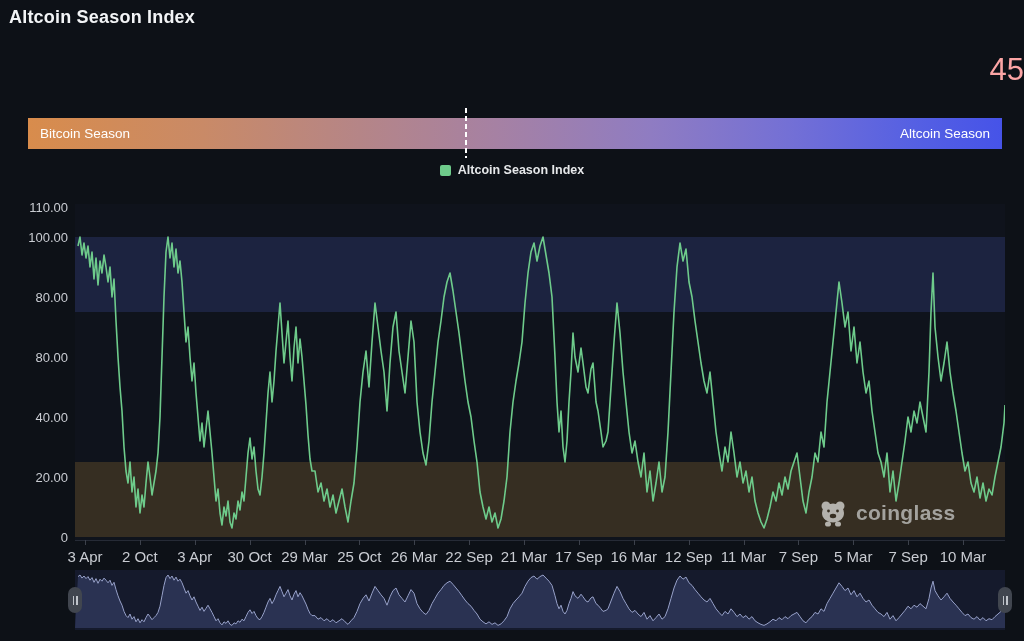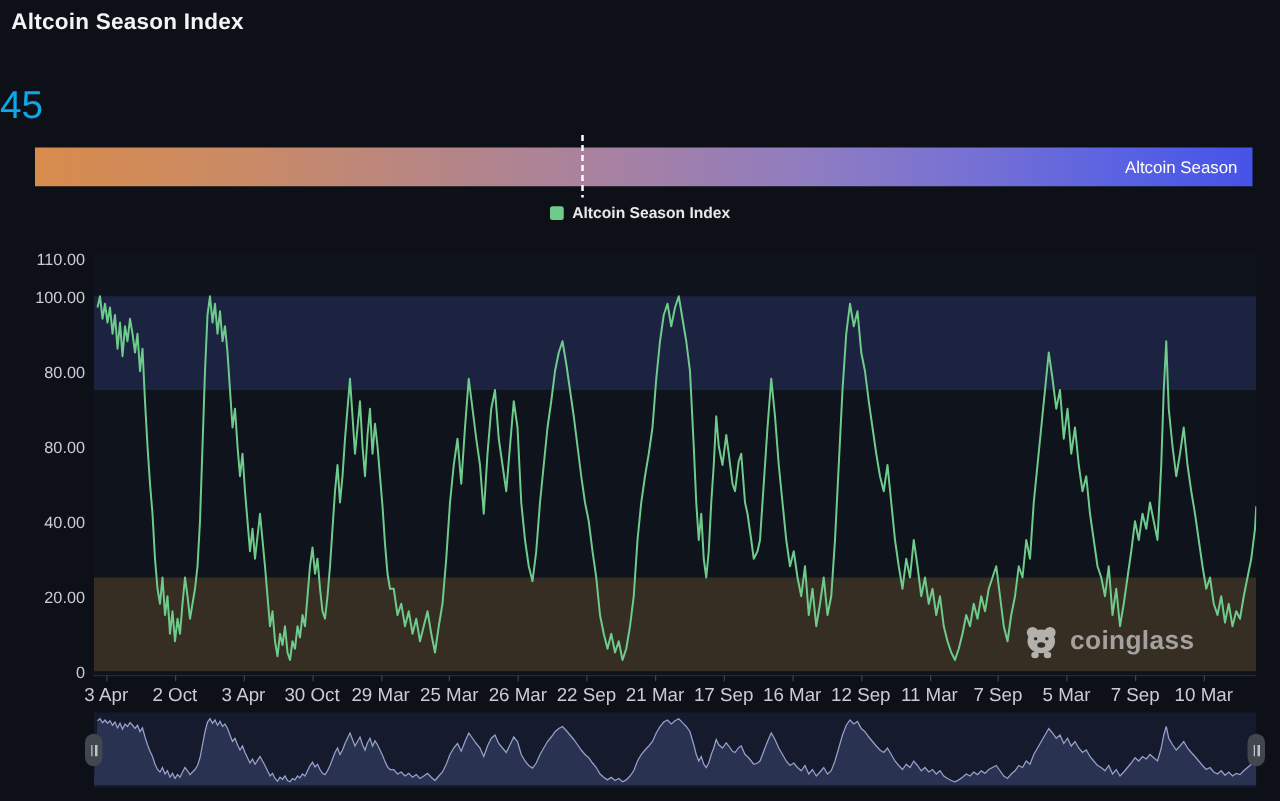--- a/index.html
+++ b/index.html
@@ -1,20 +1,20 @@
 <!DOCTYPE html>
 <html><head>
 <meta charset="utf-8">
 <style>
   html,body{margin:0;padding:0;background:#0d1117;}
   #page{position:relative;width:1024px;height:641px;background:#0d1117;overflow:hidden;
         font-family:Liberation Sans, sans-serif;color:#e8eaed;}
   #title{position:absolute;left:9px;top:7px;font-size:18px;font-weight:700;color:#f2f4f6;letter-spacing:.2px;}
-  #gauge-value{position:absolute;left:0;top:66px;width:100%;text-align:left;
-               font-size:31px;font-weight:500;color:#0ea5e9;}
+  #gauge-value{position:absolute;left:0;top:52px;width:100%;text-align:right;
+               font-size:31px;font-weight:500;color:#fca5a5;}
   #gauge-bar{position:absolute;left:28px;top:118px;width:974px;height:31px;
              background:linear-gradient(to right,#d88c4c 0%,#c98a67 18%,#b58587 34%,#a681a3 48%,#8f7cc2 64%,#7470d5 78%,#5560e3 91%,#4653e8 100%);}
   .gauge-label{position:absolute;top:0;height:31px;line-height:31px;font-size:13.5px;color:#ffffff;}
   #gauge-label-left{left:12px;}
   #gauge-label-right{right:12px;}
   #gauge-marker{position:absolute;left:465px;top:108px;width:2px;height:50px;
                 background:repeating-linear-gradient(to bottom,#ffffff 0 5px,rgba(255,255,255,0) 5px 8px);}
   #legend{position:absolute;left:0;top:163px;width:100%;display:flex;justify-content:center;align-items:center;gap:7px;cursor:pointer;}
   #legend-swatch{width:11px;height:11px;border-radius:2px;background:#6ecb8b;}
   #legend-label{font-size:12.5px;color:#e6e8ea;font-weight:600;}
@@ -40,20 +40,21 @@
 </head>
 <body>
 
 <div id="page">
 
   <div id="title">Altcoin Season Index</div>
 
   <div id="gauge-value">45</div>
 
   <div id="gauge-bar">
+    <span class="gauge-label" id="gauge-label-left">Bitcoin Season</span>
     <span class="gauge-label" id="gauge-label-right">Altcoin Season</span>
   </div>
   <div id="gauge-marker"></div>
 
   <div id="legend">
     <span id="legend-swatch"></span>
     <span id="legend-label">Altcoin Season Index</span>
   </div>
 
   <div id="plot-bg"></div>
@@ -77,21 +78,21 @@
       <div class="x-tick" style="left: 85px;">3 Apr</div>
       <div class="x-tick-mark" style="left: 139.875px;"></div>
       <div class="x-tick" style="left: 139.875px;">2 Oct</div>
       <div class="x-tick-mark" style="left: 194.75px;"></div>
       <div class="x-tick" style="left: 194.75px;">3 Apr</div>
       <div class="x-tick-mark" style="left: 249.625px;"></div>
       <div class="x-tick" style="left: 249.625px;">30 Oct</div>
       <div class="x-tick-mark" style="left: 304.5px;"></div>
       <div class="x-tick" style="left: 304.5px;">29 Mar</div>
       <div class="x-tick-mark" style="left: 359.375px;"></div>
-      <div class="x-tick" style="left: 359.375px;">25 Mar</div>
+      <div class="x-tick" style="left: 359.375px;">25 Oct</div>
       <div class="x-tick-mark" style="left: 414.25px;"></div>
       <div class="x-tick" style="left: 414.25px;">26 Mar</div>
       <div class="x-tick-mark" style="left: 469.125px;"></div>
       <div class="x-tick" style="left: 469.125px;">22 Sep</div>
       <div class="x-tick-mark" style="left: 524px;"></div>
       <div class="x-tick" style="left: 524px;">21 Mar</div>
       <div class="x-tick-mark" style="left: 578.875px;"></div>
       <div class="x-tick" style="left: 578.875px;">17 Sep</div>
       <div class="x-tick-mark" style="left: 633.75px;"></div>
       <div class="x-tick" style="left: 633.75px;">16 Mar</div>

